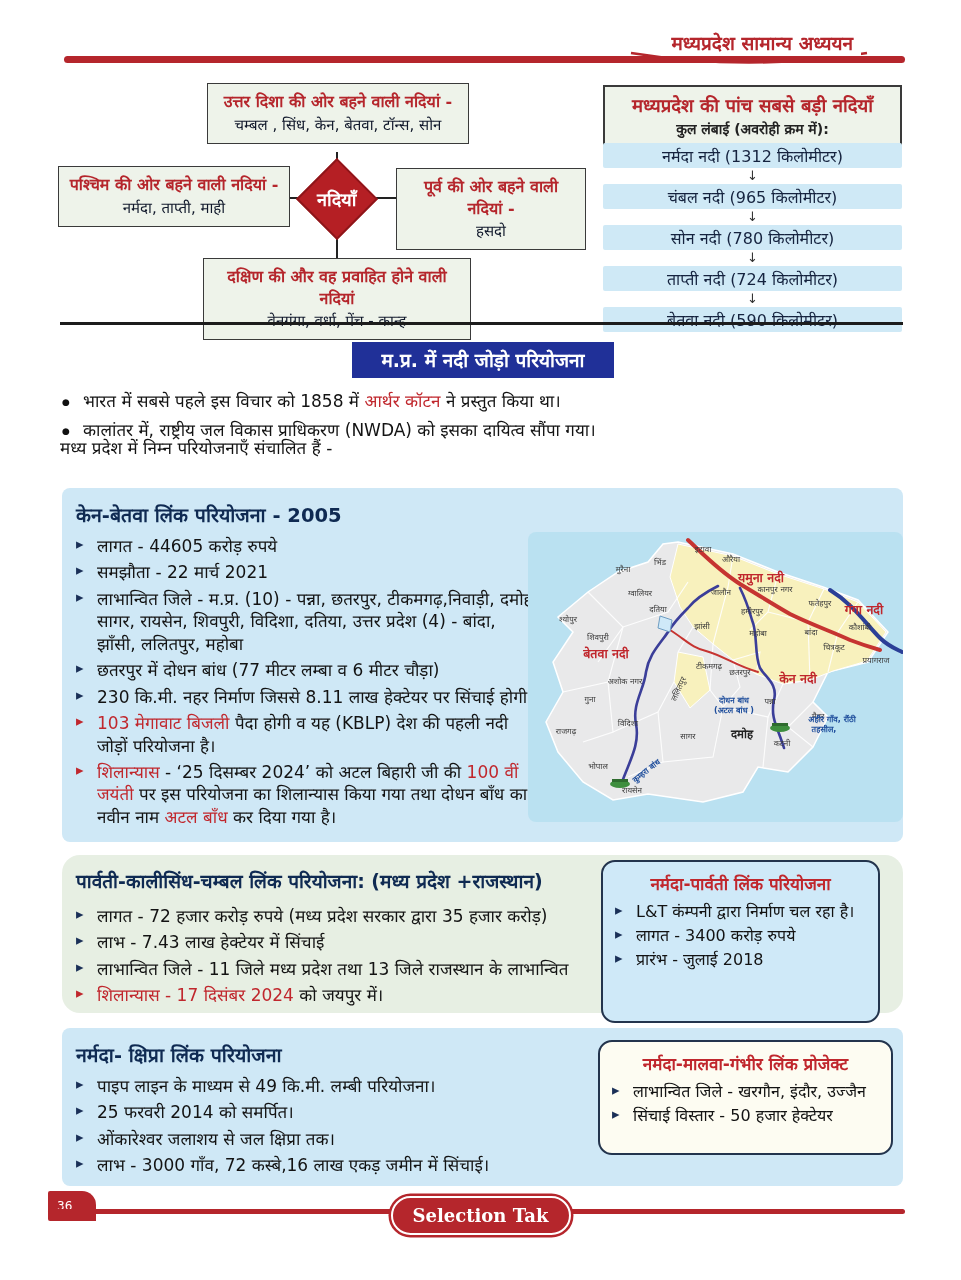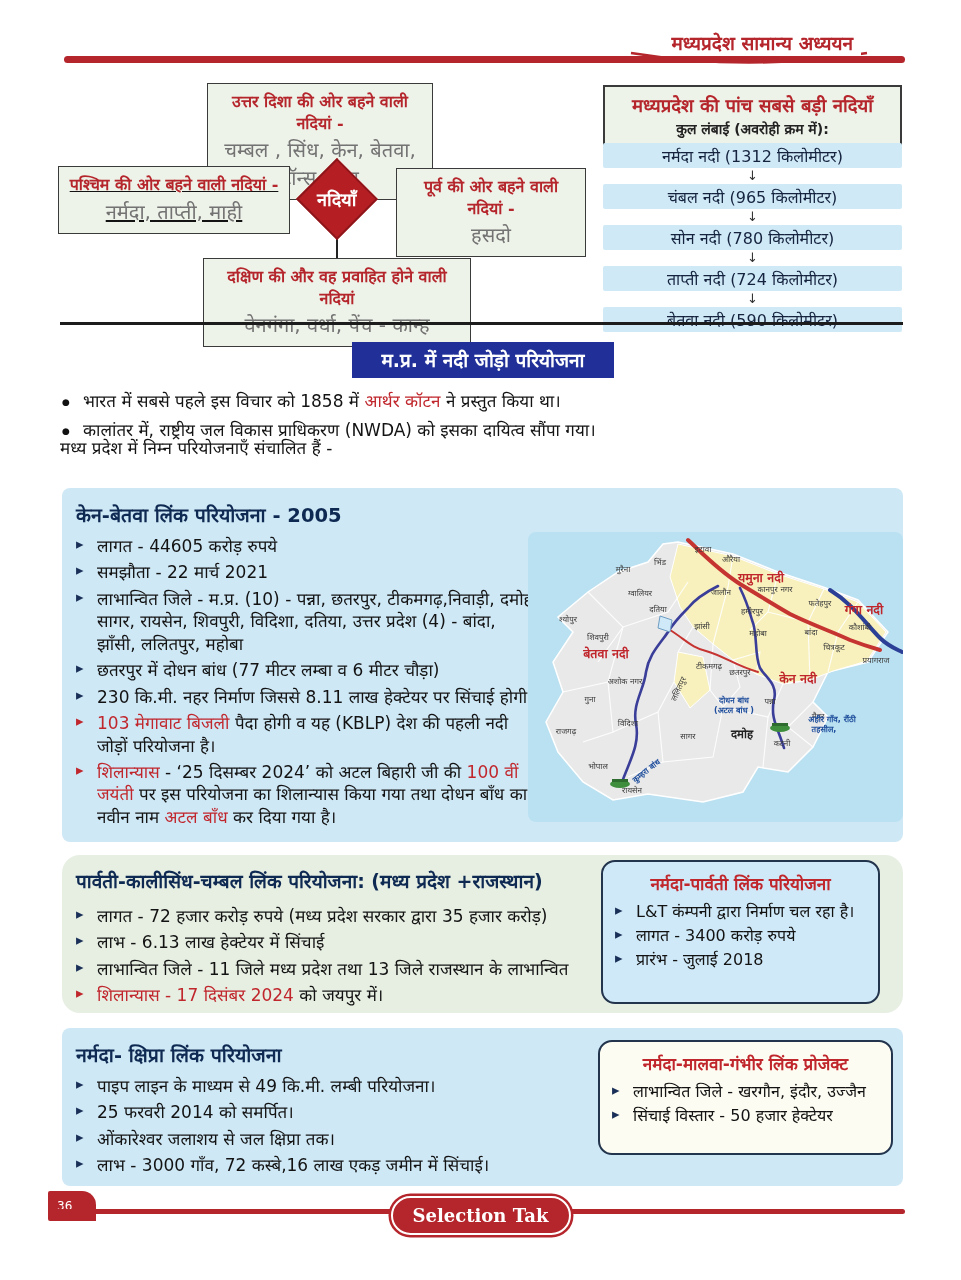--- a/index.html
+++ b/index.html
@@ -7,21 +7,21 @@
         font-family:"DejaVu Sans",sans-serif;color:#131313;}
   .abs{position:absolute;}
   .c-red{color:#c0272d;}
   
   .header-title{position:absolute;top:30px;right:100px;font-size:19px;font-weight:bold;color:#b5262c;background:#fff;padding:0 8px;z-index:3;}
   .header-bar{position:absolute;left:64px;top:56px;width:841px;height:7px;background:#b5262c;border-radius:4px;z-index:1;}
   .header-swoosh{position:absolute;top:50px;right:92px;z-index:2;}
   
   .dg-box{position:absolute;background:#eef3ea;border:1.6px solid #3a3a3a;text-align:center;padding:7px 8px;box-sizing:border-box;}
   .dg-title{font-size:16px;font-weight:bold;color:#b5262c;line-height:1.35;}
-  .dg-rivers{font-size:20px;color:#737373;line-height:1.4;margin-top:2px;}
+  .dg-rivers{font-size:15px;color:#0f172a;line-height:1.4;margin-top:2px;}
   .dg-line{position:absolute;background:#222;}
   .diamond{position:absolute;left:308px;top:170px;width:58px;height:58px;background:#b51f24;transform:rotate(45deg);z-index:2;
            display:flex;align-items:center;justify-content:center;box-shadow:0 0 0 2px #8e161a inset;}
   .diamond span{transform:rotate(-45deg);color:#fff;font-weight:bold;font-size:18px;}
   
   .tr-head{position:absolute;left:603px;top:85px;width:299px;box-sizing:border-box;background:#eef3ea;border:2px solid #3a3a3a;text-align:center;padding:5px 18px 7px;}
   .tr-title{font-size:18.5px;font-weight:bold;color:#b5262c;}
   .tr-sub{font-size:14px;font-weight:bold;color:#222;margin-top:2px;}
   .tr-list{position:absolute;left:603px;top:143px;width:299px;}
   .river-bar{height:25px;background:#cfe9f6;display:flex;align-items:center;justify-content:center;font-size:16px;color:#15233f;border-radius:2px;}
@@ -71,25 +71,25 @@
   <svg class="header-swoosh" width="240" height="18" viewBox="0 0 240 18">
     <path d="M2,3 Q120,22 238,3" fill="none" stroke="#b5262c" stroke-width="2.5"></path>
   </svg>
   <div class="header-bar"></div>
 
   <div class="dg-line" style="left:336px;top:152px;width:2px;height:30px;"></div>
   <div class="dg-line" style="left:336px;top:228px;width:2px;height:32px;"></div>
   <div class="dg-line" style="left:288px;top:197px;width:28px;height:2px;"></div>
   <div class="dg-line" style="left:362px;top:197px;width:35px;height:2px;"></div>
 
-  <div class="dg-box" style="left:207px;top:83px;width:226px;">
+  <div class="dg-box" style="left:207px;top:83px;width:262px;">
     <div class="dg-title">उत्तर दिशा की ओर बहने वाली नदियां -</div>
     <div class="dg-rivers">चम्बल , सिंध, केन, बेतवा, टॉन्स, सोन</div>
   </div>
-  <div class="dg-box" style="left:58px;top:166px;width:232px;text-decoration:underline;">
+  <div class="dg-box" style="left:58px;top:166px;width:232px;">
     <div class="dg-title">पश्चिम की ओर बहने वाली नदियां -</div>
     <div class="dg-rivers">नर्मदा, ताप्ती, माही</div>
   </div>
   <div class="dg-box" style="left:396px;top:168px;width:190px;">
     <div class="dg-title">पूर्व की ओर बहने वाली नदियां -</div>
     <div class="dg-rivers">हसदो</div>
   </div>
   <div class="dg-box" style="left:203px;top:258px;width:268px;">
     <div class="dg-title">दक्षिण की और वह प्रवाहित होने वाली नदियां</div>
     <div class="dg-rivers">वेनगंगा, वर्धा, पेंच - कान्ह</div>
@@ -255,32 +255,32 @@
 
   <div class="card" style="top:855px;height:158px;background:#e7efe3;border-radius:18px;">
     <div class="card-title" style="font-size:19px;">पार्वती-कालीसिंध-चम्बल लिंक परियोजना: (मध्य प्रदेश +राजस्थान)</div>
     <div class="card-bullets" style="width:515px;top:50px;">
         <div class="bullet-row">
           <span class="marker tri mc-navy">▸</span>
           <span class="bullet-text"><span>लागत - 72 हजार करोड़ रुपये (मध्य प्रदेश सरकार द्वारा 35 हजार करोड़)</span></span>
         </div>
         <div class="bullet-row">
           <span class="marker tri mc-navy">▸</span>
-          <span class="bullet-text"><span>लाभ - 6.13 लाख हेक्टेयर में सिंचाई</span></span>
+          <span class="bullet-text"><span>लाभ - 7.43 लाख हेक्टेयर में सिंचाई</span></span>
         </div>
         <div class="bullet-row">
           <span class="marker tri mc-navy">▸</span>
           <span class="bullet-text"><span>लाभान्वित जिले - 11 जिले मध्य प्रदेश तथा 13 जिले राजस्थान के लाभान्वित</span></span>
         </div>
         <div class="bullet-row">
           <span class="marker tri mc-red">▸</span>
           <span class="bullet-text"><span class="c-red">शिलान्यास - 17 दिसंबर 2024</span><span> को जयपुर में।</span></span>
         </div>
       </div>
-    <div class="inner-box" style="left:539px;top:5px;width:279px;height:144px;background:#cfe9f8;">
+    <div class="inner-box" style="left:539px;top:5px;width:279px;height:163px;background:#cfe9f8;">
       <div class="inner-title">नर्मदा-पार्वती लिंक परियोजना</div>
       <div class="inner-bullets">
           <div class="bullet-row">
             <span class="marker tri mc-navy">▸</span>
             <span class="bullet-text"><span>L&amp;T कंम्पनी द्वारा निर्माण चल रहा है।</span></span>
           </div>
           <div class="bullet-row">
             <span class="marker tri mc-navy">▸</span>
             <span class="bullet-text"><span>लागत - 3400 करोड़ रुपये</span></span>
           </div>

